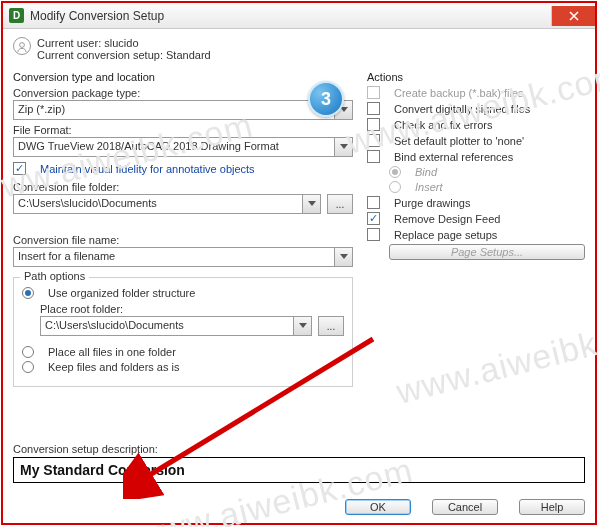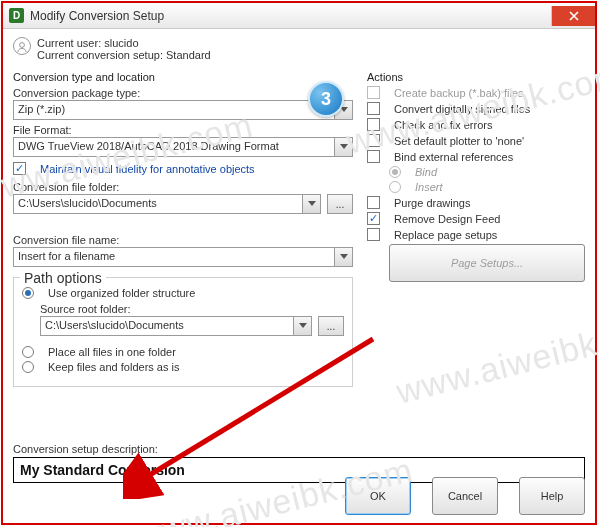--- a/index.html
+++ b/index.html
@@ -37,27 +37,27 @@
   .ckbox.disabled { border-color:#bcbcbc; }
   .radio { width:12px; height:12px; border:1px solid #7a7a7a; border-radius:50%; display:flex; align-items:center; justify-content:center; background:#fff;}
   .radio.sel::after { content:""; width:6px; height:6px; background:#2a6fb5; border-radius:50%; }
   .radio.disabled { border-color:#bcbcbc; }
   .radio.disabled.sel::after { background:#b8b8b8; }
   .dim { color:#9a9a9a; }
   .indent { margin-left: 18px; }
   .indent2 { margin-left: 22px; font-style: italic; }
 
   .fieldset { border:1px solid #cfcfcf; padding: 6px 8px 10px 8px; margin-top: 10px; position:relative; }
-  .fieldset .legend { position:absolute; top:-8px; left:6px; background:#fff; padding:0 4px; font-size:14px; }
+  .fieldset .legend { position:absolute; top:-8px; left:6px; background:#fff; padding:0 4px; font-size:11px; }
 
   .descrow { position:absolute; left:10px; right:10px; bottom:40px; }
   .descbox { border:1px solid #000; margin-top:2px; height:26px; padding:4px 6px; font-size:14px; font-weight:bold; color:#111; }
 
   .btnrow { position:absolute; right:10px; bottom:8px; display:flex; gap:21px; }
-  .btn { min-width:66px; height:38px; border:1px solid #8a8a8a; background:linear-gradient(#fdfdfd,#e2e2e2); font-size:11px; display:flex; align-items:center; justify-content:center; padding:0 10px; border-radius:3px; }
+  .btn { min-width:66px; height:16px; border:1px solid #8a8a8a; background:linear-gradient(#fdfdfd,#e2e2e2); font-size:11px; display:flex; align-items:center; justify-content:center; padding:0 10px; border-radius:3px; }
   .btn.default { border:1px solid #2f86d1; box-shadow: inset 0 0 0 1px #9fd0f6; }
   .btn.disabled { color:#9e9e9e; }
 
   .stepbadge { position:absolute; top:52px; left:305px; width:36px; height:36px; border-radius:50%; background: radial-gradient(circle at 30% 30%, #79c3ef, #1677c3); color:#fff; font-weight:bold; font-size:18px; display:flex; align-items:center; justify-content:center; border:2px solid #cfe9fb; box-shadow:0 1px 3px rgba(0,0,0,.3); }
 
   .arrowline { position:absolute; pointer-events:none; }
 
   .wm { position:absolute; color:#e6e6e6; font-size:34px; font-weight:400; transform:rotate(-14deg); pointer-events:none; user-select:none; letter-spacing:1px; white-space:nowrap; }
 </style>
 </head>
@@ -145,21 +145,21 @@
               </svg>
             </div>
         </div>
 
         <div class="fieldset">
           <div class="legend">Path options</div>
           <div class="chkrow">
             <div class="radio sel"></div>
             <span>Use organized folder structure</span>
           </div>
-          <div class="lbl indent">Source root folder:</div>
+          <div class="lbl indent">Place root folder:</div>
           <div class="textfield indent">
             <div class="combo" style="flex:1">
               <div class="inp">C:\Users\slucido\Documents</div>
               <div class="arrow">
                   <svg width="8" height="6">
                     <path d="M0 0 L4 5 L8 0" fill="#555"></path>
                   </svg>
                 </div>
             </div>
             <div class="browse">...</div>

